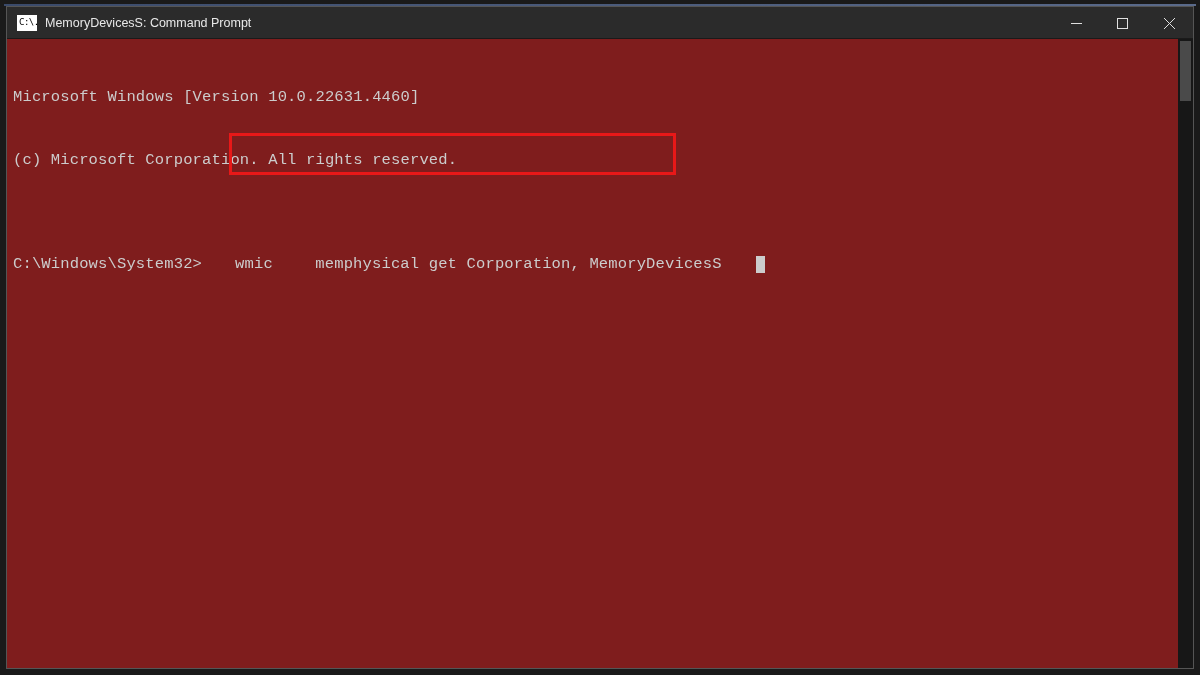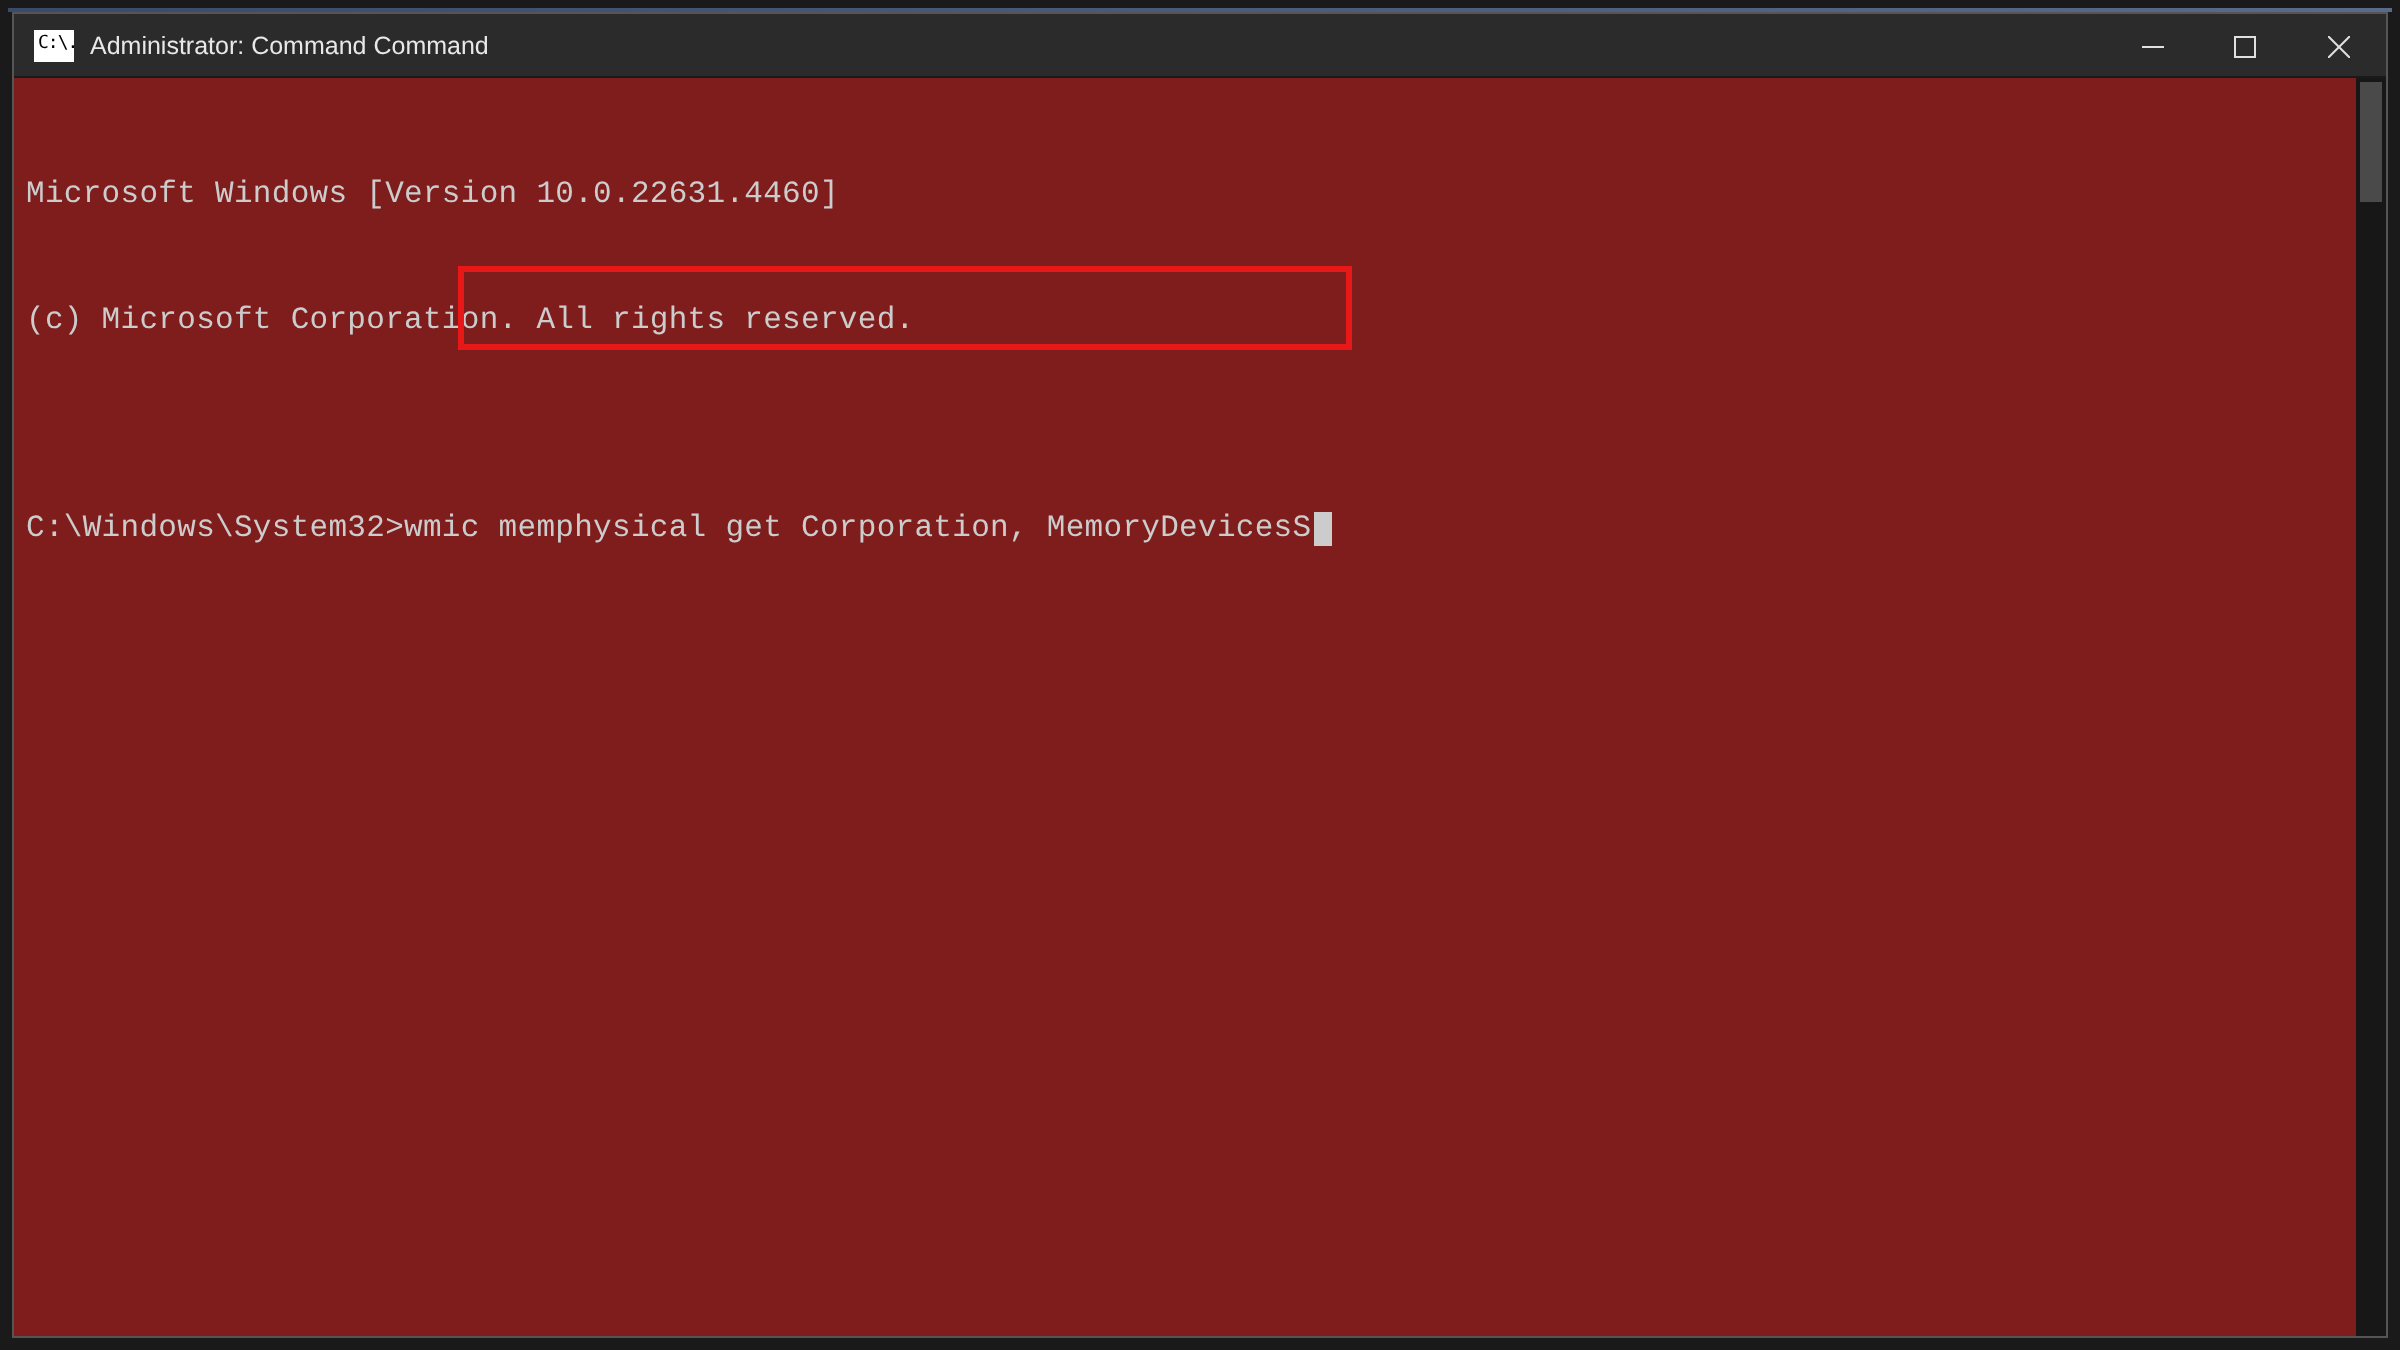--- a/index.html
+++ b/index.html
@@ -75,21 +75,21 @@
       background: #7f1d1d;
       color: #cccccc;
       font-size: 15.5px;
       line-height: 1.35;
       padding: 6px 0 0 6px;
       position: relative;
       white-space: pre;
       letter-spacing: 0.15px;
     }
     .terminal-line { display: block; }
-    .prompt-line { display: flex; align-items: center; }
+    .prompt-line { display: flex; align-items: center; gap: 33px; }
     .highlight-box {
       position: absolute;
       border: 3px solid #e81818;
       pointer-events: none;
       top: 94px;
       left: 222px;
       width: 447px;
       height: 42px;
     }
     .scrollbar-track {
@@ -121,21 +121,21 @@
 <body>
 
 <div class="window-gradient-border"></div>
 
 <div class="window">
 
   <div class="titlebar">
     <div class="titlebar-icon-wrap">
       <span>C:\.</span>
     </div>
-    <div class="titlebar-title">Administrator: Command Command</div>
+    <div class="titlebar-title">MemoryDevicesS: Command Prompt</div>
     <div class="titlebar-spacer"></div>
     <div class="window-controls">
       <div class="window-btn">
         <svg viewBox="0 0 11 11">
             <line x1="0" y1="5.5" x2="11" y2="5.5" stroke="currentColor" stroke-width="1"></line>
           </svg>
       </div>
       <div class="window-btn">
         <svg viewBox="0 0 11 11">
             <rect x="0.5" y="0.5" width="10" height="10" stroke="currentColor" stroke-width="1" fill="none"></rect>

